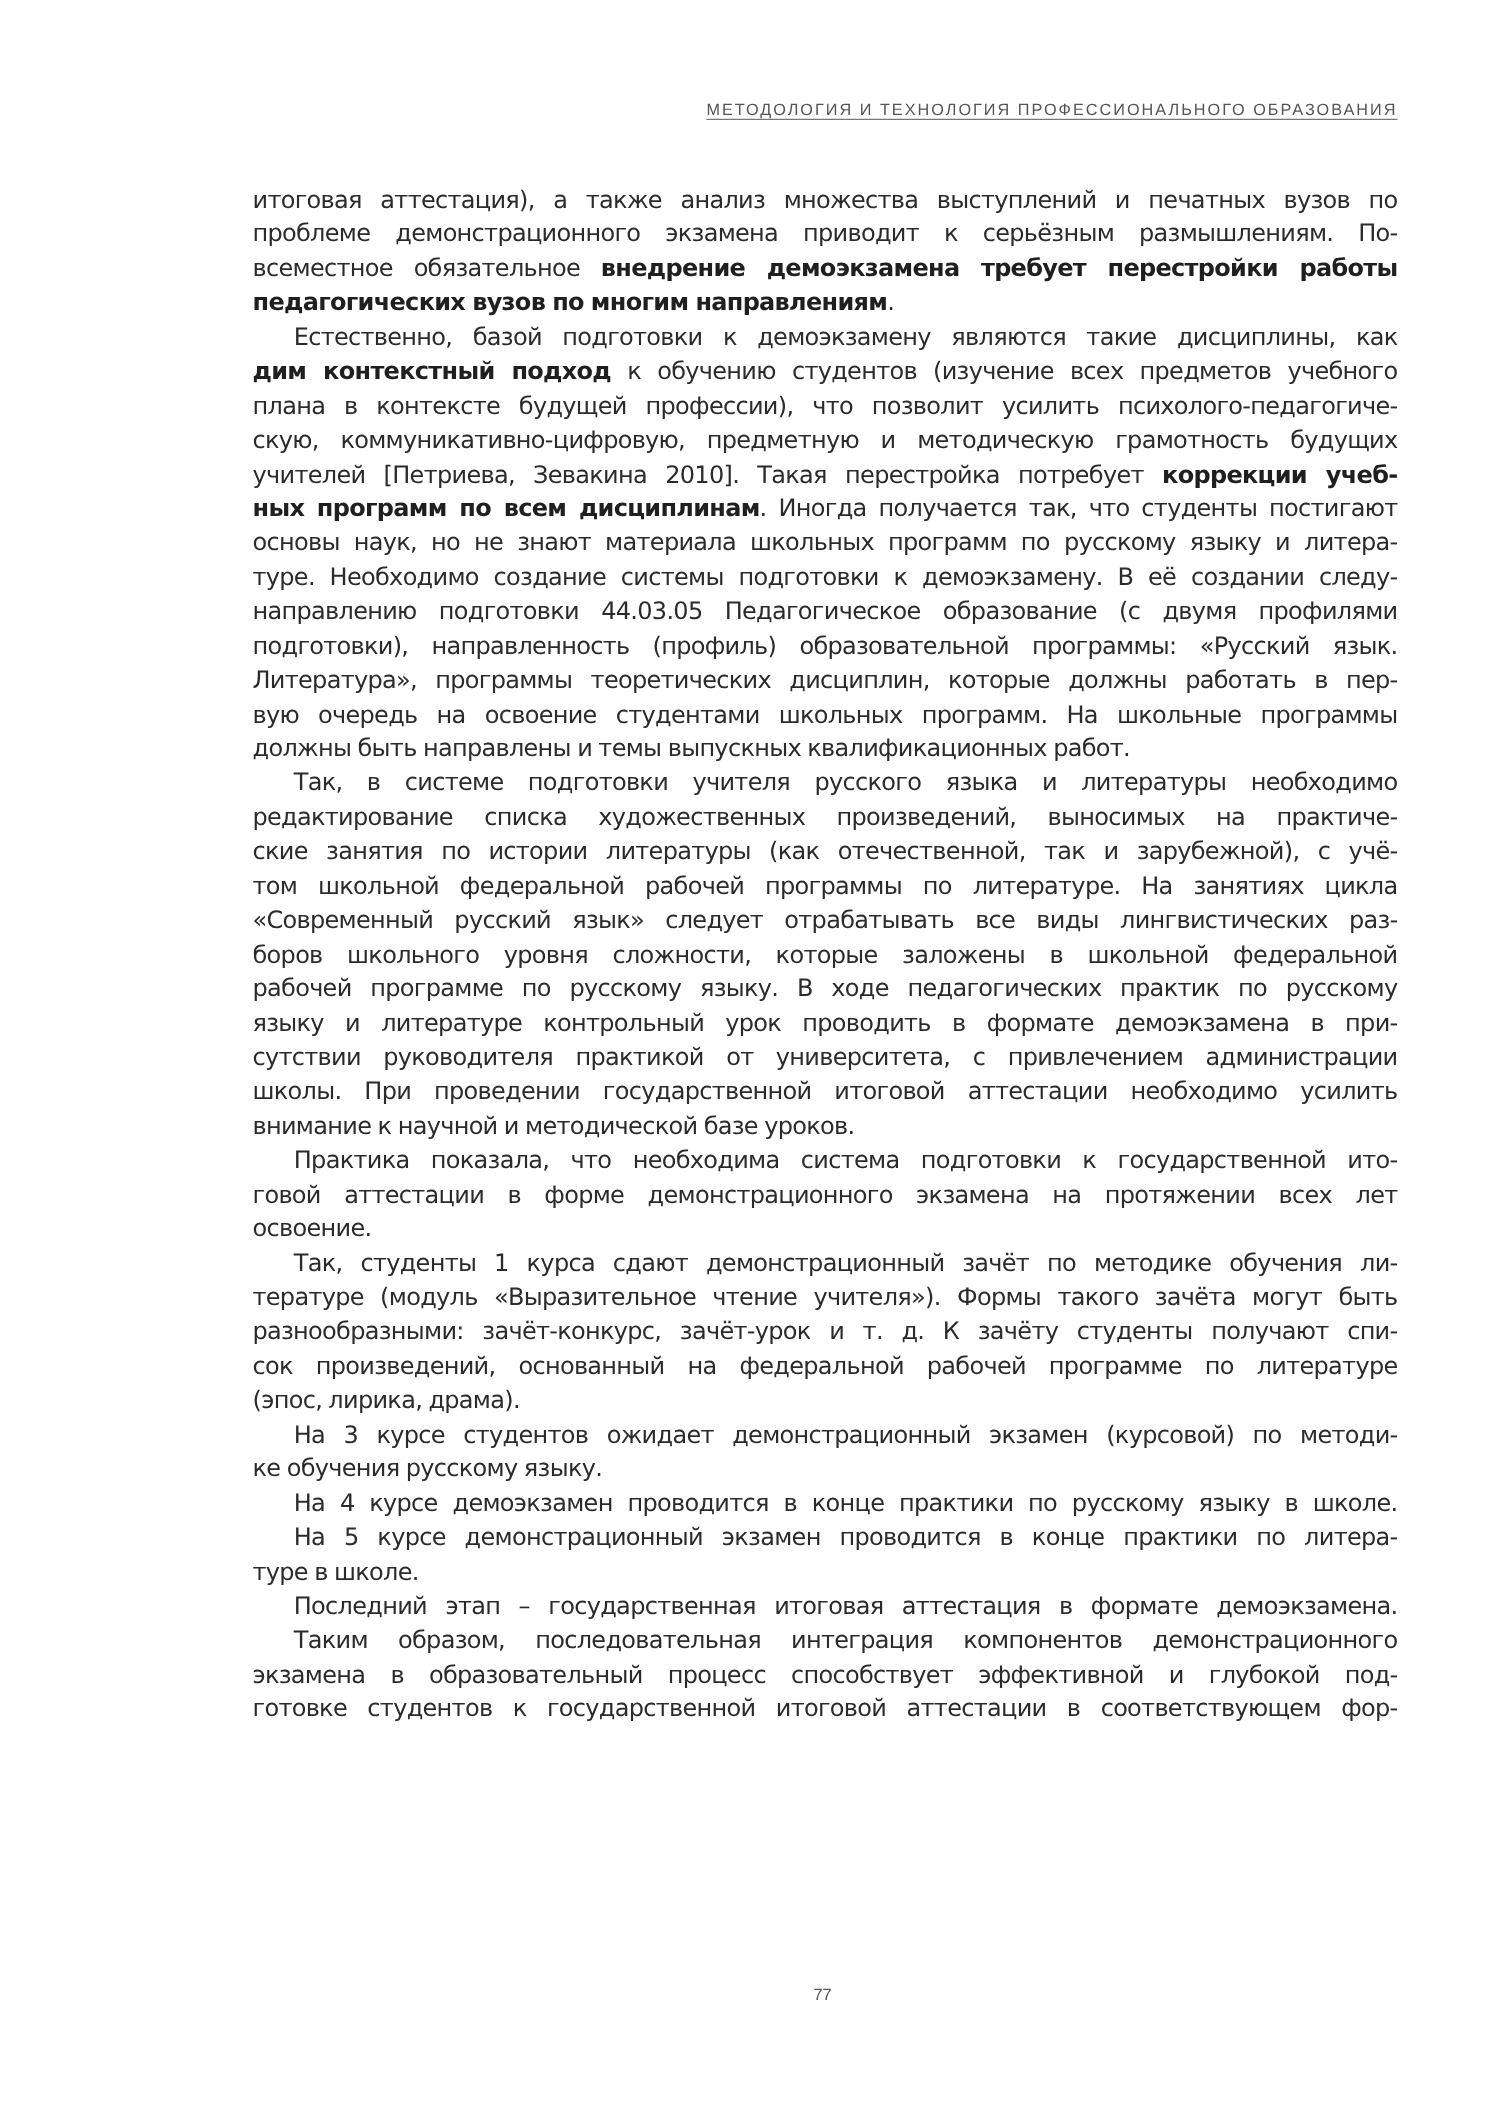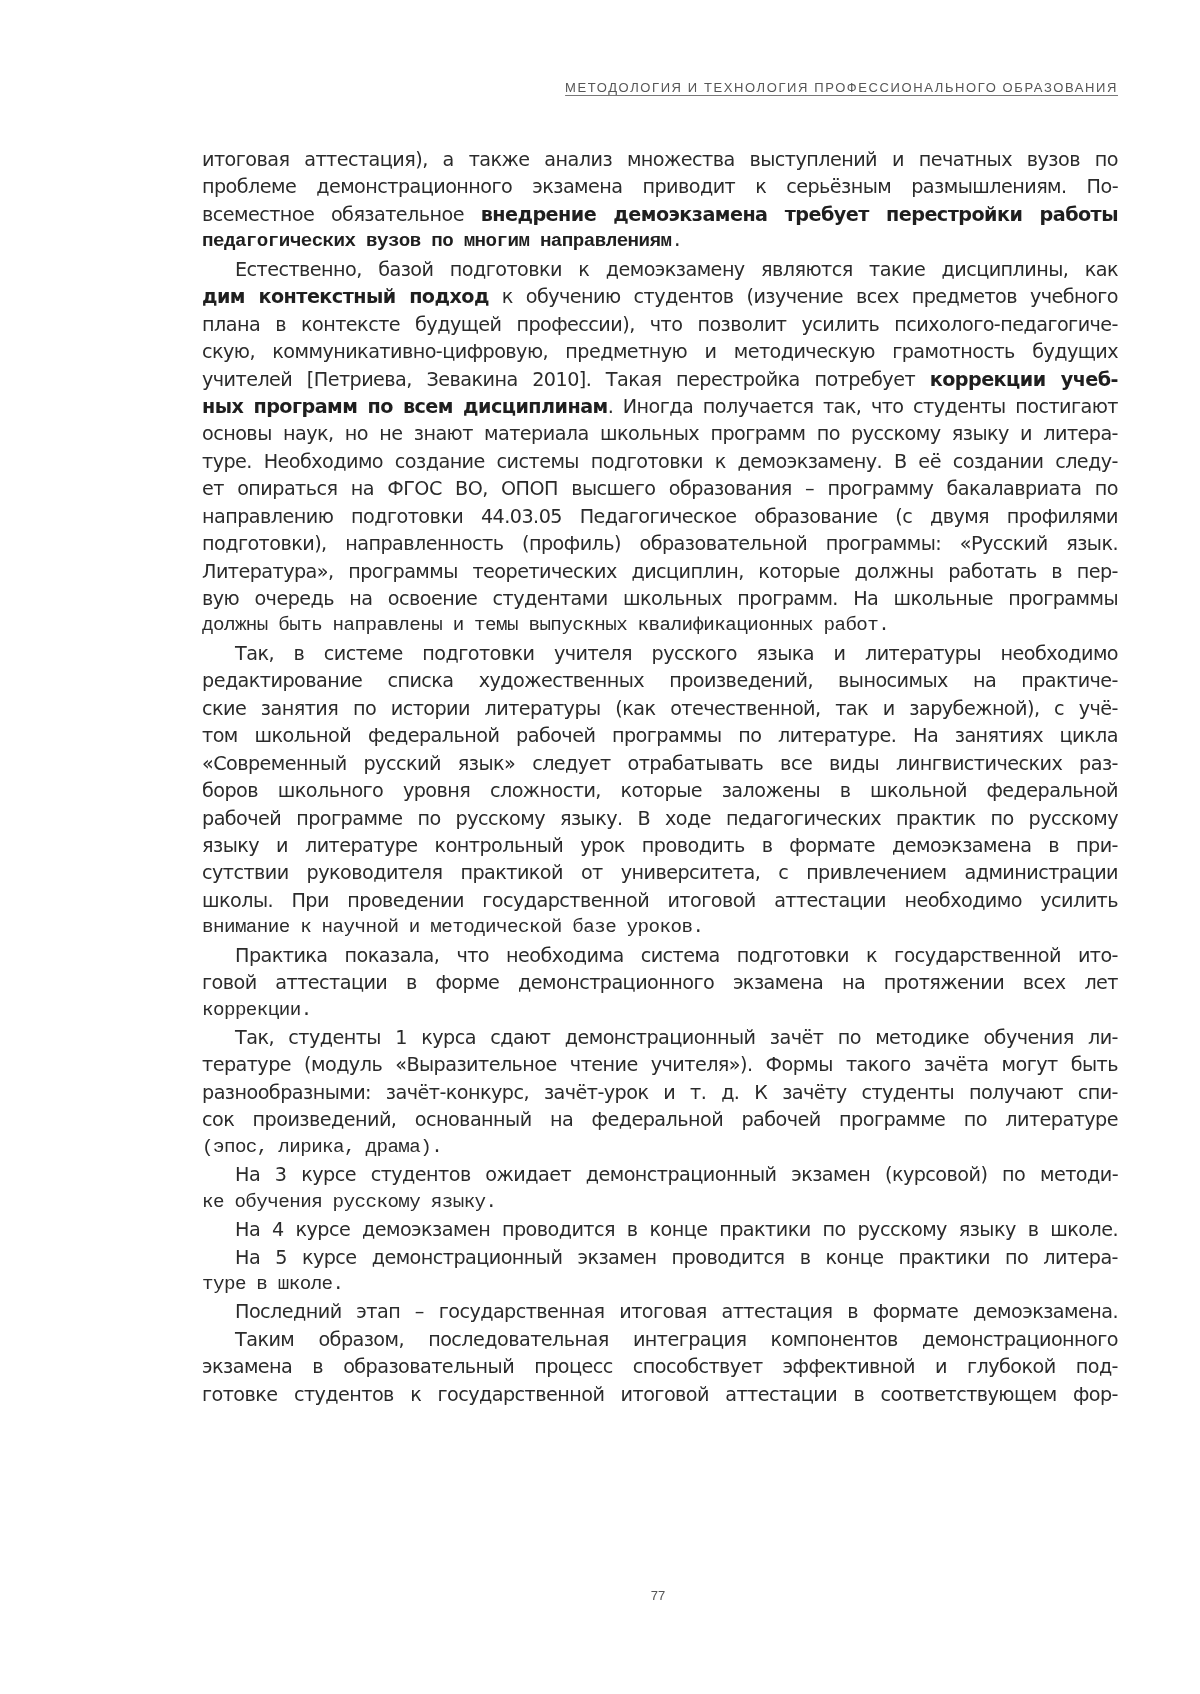--- a/index.html
+++ b/index.html
@@ -15,21 +15,21 @@
     .body-text {
       position: absolute; left: 166px; top: 146px; width: 916px;
       font-family: "DejaVu Sans", sans-serif;
       font-size: 19.2px; line-height: 27.45px; color: #2b2b2b;
       letter-spacing: -0.55px; word-spacing: -0.5px;
     }
     .line {
       display: block; height: 27.45px; white-space: nowrap;
       text-align: justify; text-align-last: justify; overflow: visible;
     }
-    .line.last { text-align-last: left; font-family: Liberation Mono, monospace; }
+    .line.last { text-align-last: left; }
     .line.indent { padding-left: 33px; }
     .b { font-weight: bold; color: #1f1f1f; }
     .page-number {
       position: absolute; top: 1588px; left: 0; width: 1244px; text-align: center;
       font-family: "Liberation Sans", sans-serif; font-size: 13px; color: #555;
     }
   </style>
 </head>
 <body>
 
@@ -42,40 +42,39 @@
       <span class="line"><span>всеместное обязательное </span><span class="b">внедрение демоэкзамена требует перестройки работы</span></span>
       <span class="line last"><span class="b">педагогических вузов по многим направлениям</span><span>.</span></span>
       <span class="line indent"><span>Естественно, базой подготовки к демоэкзамену являются такие дисциплины, как</span></span>
       <span class="line"><span class="b">дим контекстный подход</span><span> к обучению студентов (изучение всех предметов учебного</span></span>
       <span class="line"><span>плана в контексте будущей профессии), что позволит усилить психолого-педагогиче-</span></span>
       <span class="line"><span>скую, коммуникативно-цифровую, предметную и методическую грамотность будущих</span></span>
       <span class="line"><span>учителей [Петриева, Зевакина 2010]. Такая перестройка потребует </span><span class="b">коррекции учеб-</span></span>
       <span class="line"><span class="b">ных программ по всем дисциплинам</span><span>. Иногда получается так, что студенты постигают</span></span>
       <span class="line"><span>основы наук, но не знают материала школьных программ по русскому языку и литера-</span></span>
       <span class="line"><span>туре. Необходимо создание системы подготовки к демоэкзамену. В её создании следу-</span></span>
-      <span class="line"><span>ет опираться на ФГОС ВО, ОПОП высшего образования – программу бакалавриата по</span></span>
       <span class="line"><span>направлению подготовки 44.03.05 Педагогическое образование (с двумя профилями</span></span>
       <span class="line"><span>подготовки), направленность (профиль) образовательной программы: «Русский язык.</span></span>
       <span class="line"><span>Литература», программы теоретических дисциплин, которые должны работать в пер-</span></span>
       <span class="line"><span>вую очередь на освоение студентами школьных программ. На школьные программы</span></span>
       <span class="line last"><span>должны быть направлены и темы выпускных квалификационных работ.</span></span>
       <span class="line indent"><span>Так, в системе подготовки учителя русского языка и литературы необходимо</span></span>
       <span class="line"><span>редактирование списка художественных произведений, выносимых на практиче-</span></span>
       <span class="line"><span>ские занятия по истории литературы (как отечественной, так и зарубежной), с учё-</span></span>
       <span class="line"><span>том школьной федеральной рабочей программы по литературе. На занятиях цикла</span></span>
       <span class="line"><span>«Современный русский язык» следует отрабатывать все виды лингвистических раз-</span></span>
       <span class="line"><span>боров школьного уровня сложности, которые заложены в школьной федеральной</span></span>
       <span class="line"><span>рабочей программе по русскому языку. В ходе педагогических практик по русскому</span></span>
       <span class="line"><span>языку и литературе контрольный урок проводить в формате демоэкзамена в при-</span></span>
       <span class="line"><span>сутствии руководителя практикой от университета, с привлечением администрации</span></span>
       <span class="line"><span>школы. При проведении государственной итоговой аттестации необходимо усилить</span></span>
       <span class="line last"><span>внимание к научной и методической базе уроков.</span></span>
       <span class="line indent"><span>Практика показала, что необходима система подготовки к государственной ито-</span></span>
       <span class="line"><span>говой аттестации в форме демонстрационного экзамена на протяжении всех лет</span></span>
-      <span class="line last"><span>коррекции.</span></span>
+      <span class="line last"><span>освоение.</span></span>
       <span class="line indent"><span>Так, студенты 1 курса сдают демонстрационный зачёт по методике обучения ли-</span></span>
       <span class="line"><span>тературе (модуль «Выразительное чтение учителя»). Формы такого зачёта могут быть</span></span>
       <span class="line"><span>разнообразными: зачёт-конкурс, зачёт-урок и т. д. К зачёту студенты получают спи-</span></span>
       <span class="line"><span>сок произведений, основанный на федеральной рабочей программе по литературе</span></span>
       <span class="line last"><span>(эпос, лирика, драма).</span></span>
       <span class="line indent"><span>На 3 курсе студентов ожидает демонстрационный экзамен (курсовой) по методи-</span></span>
       <span class="line last"><span>ке обучения русскому языку.</span></span>
       <span class="line indent"><span>На 4 курсе демоэкзамен проводится в конце практики по русскому языку в школе.</span></span>
       <span class="line indent"><span>На 5 курсе демонстрационный экзамен проводится в конце практики по литера-</span></span>
       <span class="line last"><span>туре в школе.</span></span>

